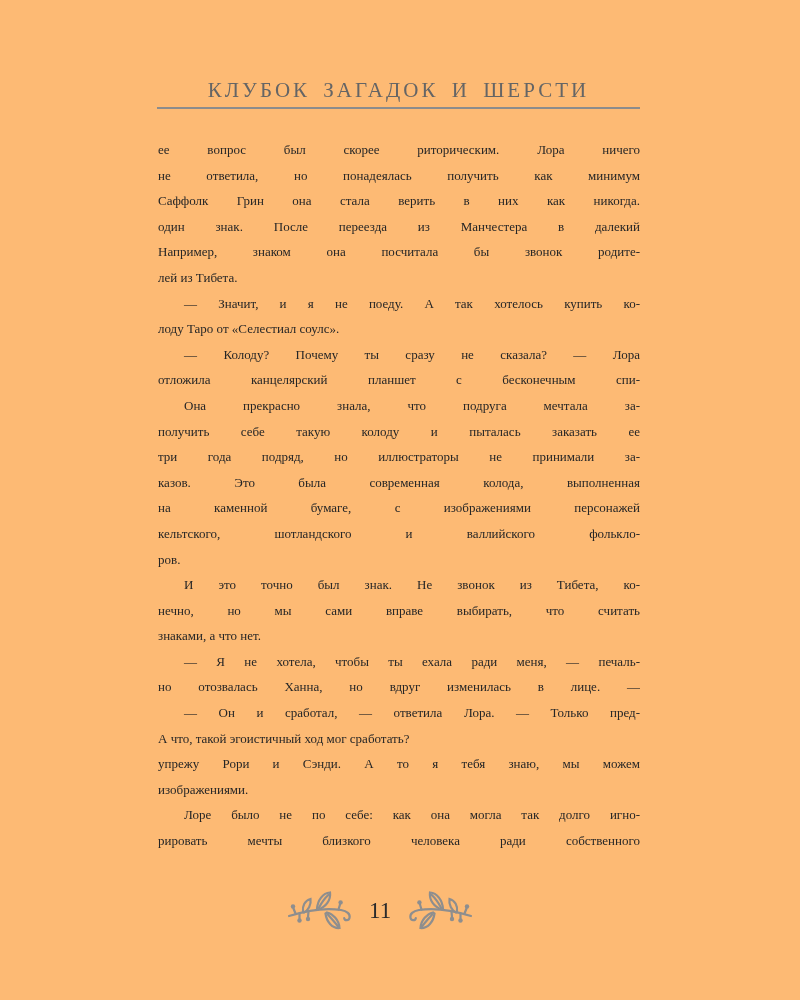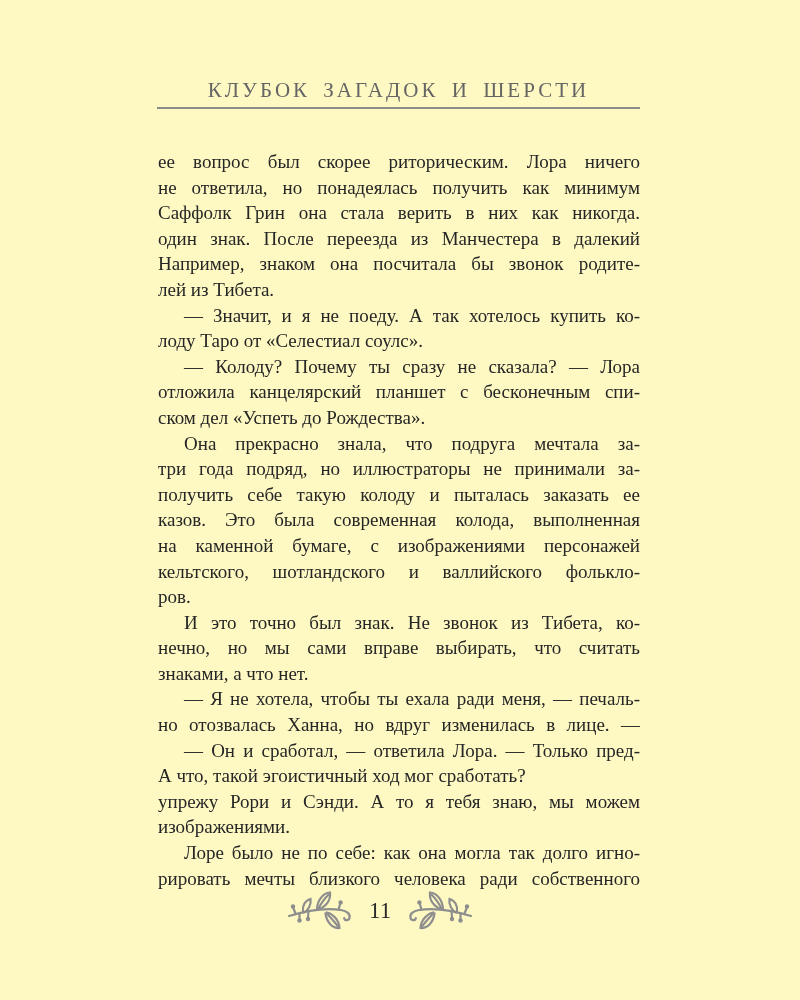--- a/index.html
+++ b/index.html
@@ -4,21 +4,21 @@
 <style>
   html, body {
     margin: 0;
     padding: 0;
     background: #ffffff;
   }
   .book-page {
     position: relative;
     width: 800px;
     height: 1000px;
-    background: #fef9c3;
+    background: #fdba74;
     font-family: "Liberation Serif", "DejaVu Serif", serif;
     overflow: hidden;
   }
   
   .running-head {
     position: absolute;
     left: 157px;
     top: 78px;
     width: 483px;
     height: 29px;
@@ -29,23 +29,23 @@
     font-size: 21px;
     letter-spacing: 3px;
     word-spacing: 5px;
     color: #656565;
     white-space: nowrap;
   }
   
   .text-block {
     position: absolute;
     left: 158px;
-    top: 149px;
+    top: 137px;
     width: 482px;
-    font-size: 19px;
+    font-size: 13px;
     color: #262626;
   }
   .text-block .line {
     height: 25.6px;
     line-height: 25.6px;
     text-align: justify;
     text-align-last: justify;
     white-space: normal;
     overflow: hidden;
   }
@@ -94,24 +94,23 @@
       <div class="line">ее вопрос был скорее риторическим. Лора ничего</div>
       <div class="line">не ответила, но понадеялась получить как минимум</div>
       <div class="line">Саффолк Грин она стала верить в них как никогда.</div>
       <div class="line">один знак. После переезда из Манчестера в далекий</div>
       <div class="line">Например, знаком она посчитала бы звонок родите-</div>
       <div class="line endline">лей из Тибета.</div>
       <div class="line indent">— Значит, и я не поеду. А так хотелось купить ко-</div>
       <div class="line endline">лоду Таро от «Селестиал соулс».</div>
       <div class="line indent">— Колоду? Почему ты сразу не сказала? — Лора</div>
       <div class="line">отложила канцелярский планшет с бесконечным спи-</div>
-      <div class="line endline">ском дел «Успеть до Рождества».</div>
       <div class="line indent">Она прекрасно знала, что подруга мечтала за-</div>
+      <div class="line">получить себе такую колоду и пыталась заказать ее</div>
       <div class="line">три года подряд, но иллюстраторы не принимали за-</div>
-      <div class="line">получить себе такую колоду и пыталась заказать ее</div>
       <div class="line">казов. Это была современная колода, выполненная</div>
       <div class="line">на каменной бумаге, с изображениями персонажей</div>
       <div class="line">кельтского, шотландского и валлийского фолькло-</div>
       <div class="line endline">ров.</div>
       <div class="line indent">И это точно был знак. Не звонок из Тибета, ко-</div>
       <div class="line">нечно, но мы сами вправе выбирать, что считать</div>
       <div class="line endline">знаками, а что нет.</div>
       <div class="line indent">— Я не хотела, чтобы ты ехала ради меня, — печаль-</div>
       <div class="line">но отозвалась Ханна, но вдруг изменилась в лице. —</div>
       <div class="line indent">— Он и сработал, — ответила Лора. — Только пред-</div>

